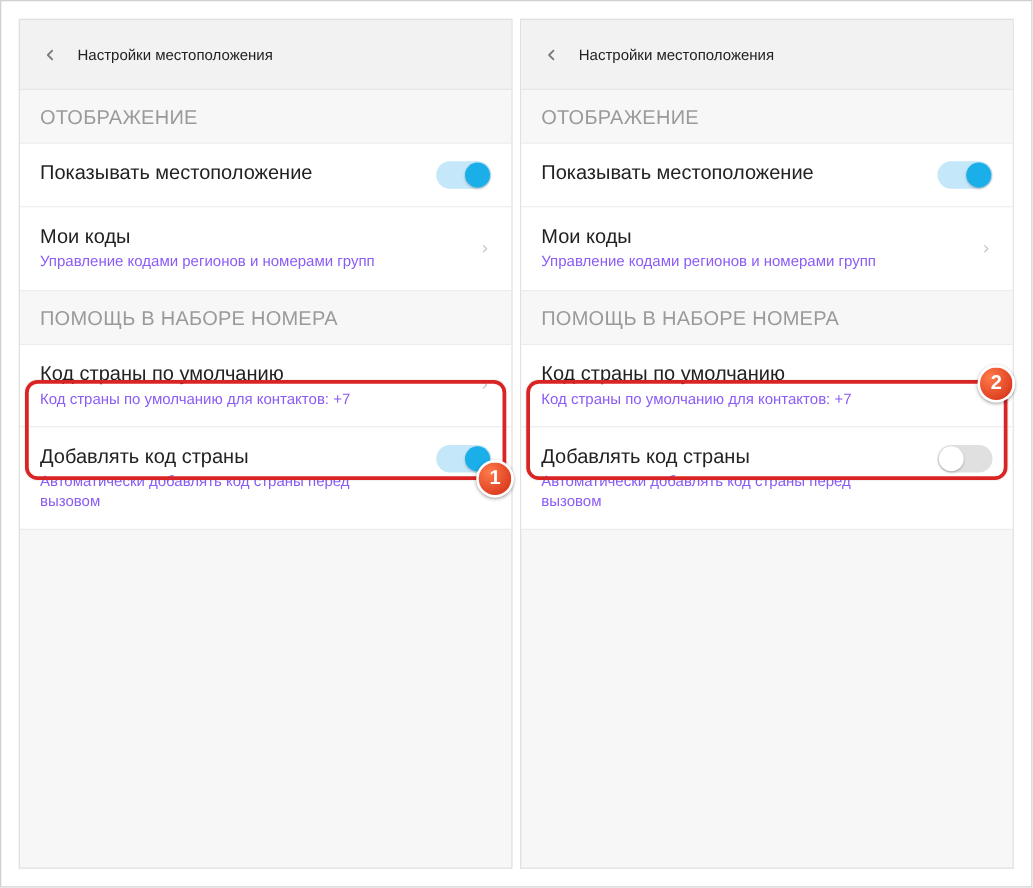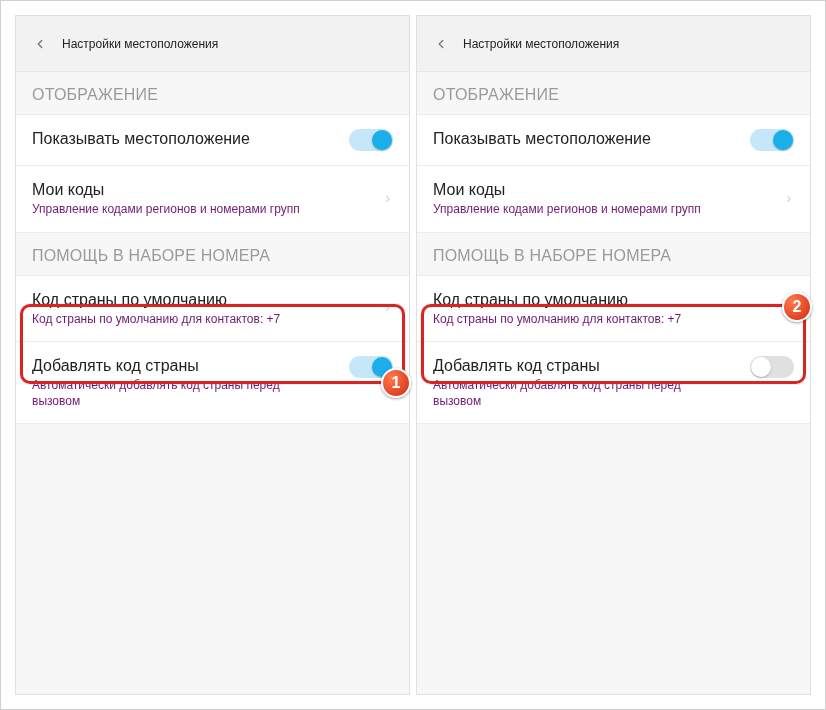--- a/index.html
+++ b/index.html
@@ -58,21 +58,21 @@
   background: #fff;
   border-top: 1px solid #ececec;
   border-bottom: 1px solid #ececec;
   padding: 14px 16px;
   display: flex;
   position: relative;
 }
 .row + .row { border-top: none; gap: 34px; }
 .row-content { flex: 1; min-width: 0; }
 .row-title { font-size: 16px; color: #222; line-height: 1.25; }
-.row-sub { font-size: 12px; color: #701a75; margin-top: 2px; line-height: 1.3; }
+.row-sub { font-size: 12px; color: #8b5cf6; margin-top: 2px; line-height: 1.3; }
 .chevron {
   color: #c5c5c5;
   margin-left: 8px;
   display: flex;
   align-items: center;
 }
 .chevron svg { width: 10px; height: 14px; }
 .toggle {
   width: 44px;
   height: 22px;

